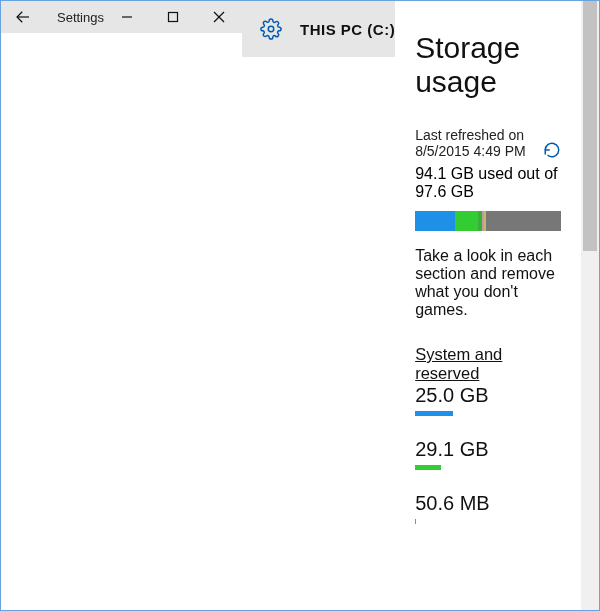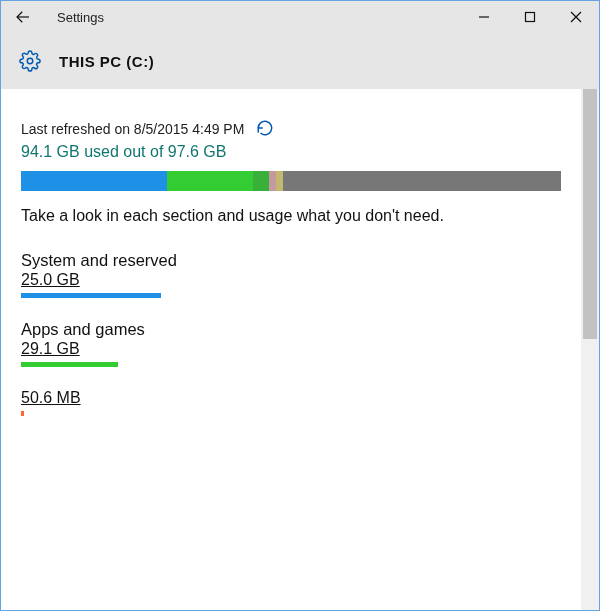--- a/index.html
+++ b/index.html
@@ -1,41 +1,41 @@
 <!DOCTYPE html>
 <html><head>
 <meta charset="utf-8">
 <style>
   * { box-sizing: border-box; margin: 0; padding: 0; }
   html, body { width: 600px; height: 611px; overflow: hidden; font-family: "Segoe UI", Arial, sans-serif; background: #fff; }
-  .window { width: 600px; height: 611px; border: 1px solid #66a3e0; background: #fff; display: flex; flex-direction: column; }
+  .window { width: 600px; height: 611px; border: 1px solid #66a3e0; background: #fff; display: flex; }
   .titlebar { height: 32px; background: #e6e6e6; display: flex; align-items: center; }
   .tb-left { display: flex; align-items: center; flex: 1; }
   .back-btn { width: 44px; height: 32px; display: flex; align-items: center; justify-content: center; font-size: 18px; color: #222; }
   .app-title { font-size: 13px; color: #222; margin-left: 12px; }
   .win-controls { display: flex; }
   .win-btn { width: 46px; height: 32px; display: flex; align-items: center; justify-content: center; color: #222; font-size: 14px; }
   .win-btn svg { display: block; }
   .subheader { height: 56px; background: #e6e6e6; display: flex; align-items: center; padding-left: 18px; }
   .gear { width: 22px; height: 22px; color: #0059b3; margin-right: 18px; display: flex; align-items: center; justify-content: center; }
   .subheader-title { font-size: 15px; font-weight: 600; letter-spacing: 0.5px; color: #111; }
   .content-area { flex: 1; display: flex; background: #fff; overflow: hidden; }
   .content { flex: 1; padding: 30px 20px 0 20px; overflow: hidden; }
   .scrollbar-track { width: 18px; background: #f0f0f0; position: relative; }
   .scrollbar-thumb { position: absolute; left: 2px; right: 2px; top: 0; height: 250px; background: #c2c2c2; }
   h1.page-title { font-size: 30px; font-weight: 300; color: #111; margin-bottom: 28px; }
   .refresh-row { display: flex; align-items: flex-end; font-size: 14px; color: #222; margin-bottom: 6px; }
   .refresh-icon { color: #0059b3; margin-left: 12px; font-size: 18px; display: inline-flex; align-items: center; }
-  .summary-text { font-size: 16px; color: #0f766e; margin-bottom: 10px; }
+  .summary-text { font-size: 16px; color: #000000; margin-bottom: 10px; }
   .overview-bar { width: 100%; height: 20px; display: flex; background: #777; margin-bottom: 16px; }
   .seg { height: 100%; }
   .hint { font-size: 16px; color: #111; margin-bottom: 26px; }
   .cat { margin-bottom: 22px; }
-  .cat-title { font-size: 16.5px; color: #111; margin-bottom: 1px; }
-  .cat-size { font-size: 16px; color: #111; margin-bottom: 4px; text-decoration: underline; }
+  .cat-title { font-size: 16.5px; color: #111; margin-bottom: 1px; text-decoration: underline; }
+  .cat-size { font-size: 20px; color: #111; margin-bottom: 4px; }
   .cat-bar { height: 5px; background: transparent; }
   .cat-bar .fill { height: 100%; }
 </style>
 </head>
 <body>
 
 <div class="window">
 
   <div class="titlebar">
     <div class="tb-left">
@@ -72,20 +72,21 @@
       <svg width="22" height="22" viewBox="0 0 24 24" fill="none" stroke="#0059b3" stroke-width="1.6">
         <circle cx="12" cy="12" r="3"></circle>
         <path d="M19.4 15a1.7 1.7 0 0 0 .34 1.87l.06.06a2 2 0 1 1-2.83 2.83l-.06-.06a1.7 1.7 0 0 0-1.87-.34 1.7 1.7 0 0 0-1 1.56V21a2 2 0 0 1-4 0v-.09a1.7 1.7 0 0 0-1.11-1.56 1.7 1.7 0 0 0-1.87.34l-.06.06a2 2 0 1 1-2.83-2.83l.06-.06a1.7 1.7 0 0 0 .34-1.87 1.7 1.7 0 0 0-1.56-1H3a2 2 0 0 1 0-4h.09a1.7 1.7 0 0 0 1.56-1.11 1.7 1.7 0 0 0-.34-1.87l-.06-.06a2 2 0 1 1 2.83-2.83l.06.06a1.7 1.7 0 0 0 1.87.34H9a1.7 1.7 0 0 0 1-1.56V3a2 2 0 0 1 4 0v.09a1.7 1.7 0 0 0 1 1.56 1.7 1.7 0 0 0 1.87-.34l.06-.06a2 2 0 1 1 2.83 2.83l-.06.06a1.7 1.7 0 0 0-.34 1.87V9a1.7 1.7 0 0 0 1.56 1H21a2 2 0 0 1 0 4h-.09a1.7 1.7 0 0 0-1.56 1z"></path>
       </svg>
     </span>
     <div class="subheader-title">THIS PC (C:)</div>
   </div>
 
   <div class="content-area">
     <div class="content">
+      <h1 class="page-title">Storage usage</h1>
 
       <div class="refresh-row">
         <span>Last refreshed on 8/5/2015 4:49 PM</span>
         <span class="refresh-icon">
           <svg width="18" height="18" viewBox="0 0 24 24" fill="none" stroke="#0059b3" stroke-width="2">
             <path d="M3 12a9 9 0 1 1 3 6.7"></path>
             <polyline points="3 18 3 12 9 12"></polyline>
           </svg>
         </span>
       </div>
@@ -94,32 +95,31 @@
 
       <div class="overview-bar" id="overview-bar">
           <div class="seg" style="background: rgb(30, 144, 230); width: 27%;"></div>
           <div class="seg" style="background: rgb(51, 204, 51); width: 16%;"></div>
           <div class="seg" style="background: rgb(57, 176, 57); width: 3%;"></div>
           <div class="seg" style="background: rgb(196, 154, 160); width: 1.3%;"></div>
           <div class="seg" style="background: rgb(196, 184, 112); width: 1.3%;"></div>
           <div class="seg" style="background: rgb(119, 119, 119); width: 51.4%;"></div>
         </div>
 
-      <div class="hint">Take a look in each section and usage what you don't need.</div>
+      <div class="hint">Take a look in each section and remove what you don't games.</div>
 
       <div id="categories">
           <div class="cat">
             <div class="cat-title">System and reserved</div>
             <div class="cat-size">25.0 GB</div>
             <div class="cat-bar">
               <div class="fill" style="width: 26%; background: rgb(30, 144, 230);"></div>
             </div>
           </div>
           <div class="cat">
-            <div class="cat-title">Apps and games</div>
             <div class="cat-size">29.1 GB</div>
             <div class="cat-bar">
               <div class="fill" style="width: 18%; background: rgb(51, 204, 51);"></div>
             </div>
           </div>
           <div class="cat">
             <div class="cat-size">50.6 MB</div>
             <div class="cat-bar">
               <div class="fill" style="width: 0.6%; background: rgb(255, 102, 51);"></div>
             </div>

